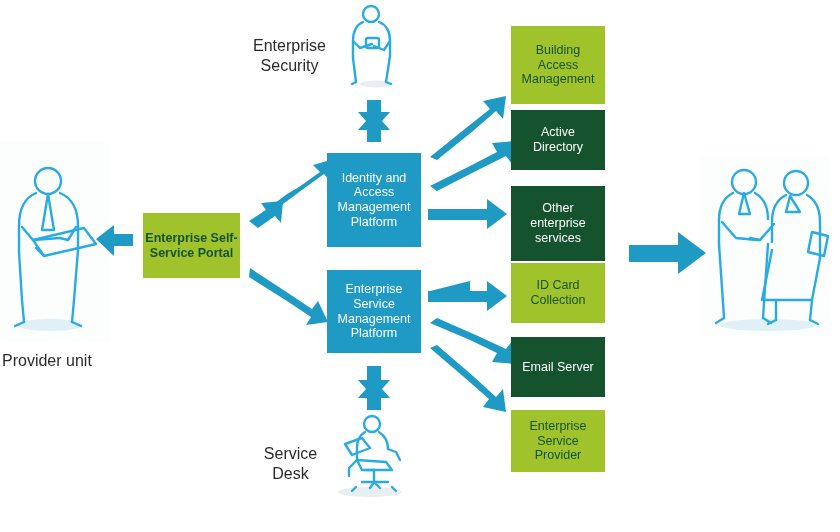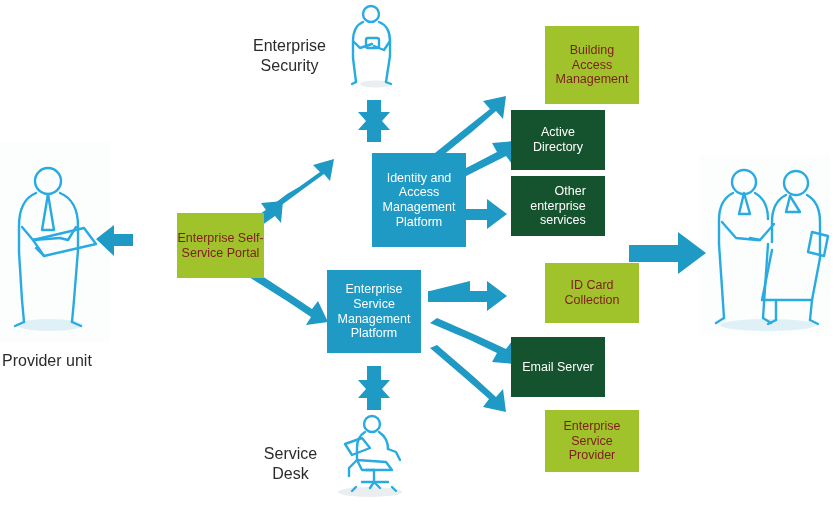--- a/index.html
+++ b/index.html
@@ -20,23 +20,22 @@
     box-sizing: border-box;
     display: flex;
     align-items: center;
     justify-content: center;
     text-align: center;
     line-height: 1.18;
     white-space: pre-line;
   }
   .node-green {
     background: #a0c32b;
-    color: #7f1d1d;
+    color: #14532d;
     font-size: 12.5px;
-    margin-left: 34px;
   }
   .node-blue {
     background: #1e9ac4;
     color: #ffffff;
     font-size: 12.5px;
   }
   .node-dark {
     background: #14532d;
     color: #ffffff;
     font-size: 12.5px;
@@ -192,41 +191,41 @@
         <path d="M774 224 L760 240 L757 240"></path>
         <path d="M790 196 L786 212 L800 212 Z"></path>
 
         <path d="M750 238 L760 240"></path>
 
         <path d="M812 232 L828 236 L824 256 L808 252 Z"></path>
       </g>
     </g>
   </svg>
 
-  <div class="node node-green" style="left:143px; top:213px; width:87px; height:65px;">Enterprise Self-
+  <div class="node node-green" style="left:143px; top:213px; width:97px; height:65px;font-weight:bold;">Enterprise Self-
 Service Portal</div>
 
-  <div class="node node-blue" style="left:327px; top:153px; width:94px; height:94px;margin-left:45px;">Identity and
+  <div class="node node-blue" style="left:327px; top:153px; width:94px; height:94px;">Identity and
 Access
 Management
 Platform</div>
 
   <div class="node node-blue" style="left:327px; top:270px; width:94px; height:83px;">Enterprise
 Service
 Management
 Platform</div>
 
   <div class="node node-green" style="left:511px; top:26px; width:94px; height:78px;">Building
 Access
 Management</div>
 
   <div class="node node-dark" style="left:511px; top:110px; width:94px; height:60px;">Active
 Directory</div>
 
-  <div class="node node-dark" style="left:511px; top:176px; width:94px; height:60px;text-align:right;">Other
+  <div class="node node-dark" style="left:511px; top:186px; width:94px; height:75px;">Other
 enterprise
 services</div>
 
   <div class="node node-green" style="left:511px; top:263px; width:94px; height:60px;">ID Card
 Collection</div>
 
   <div class="node node-dark" style="left:511px; top:337px; width:94px; height:60px;">Email Server</div>
 
   <div class="node node-green" style="left:511px; top:410px; width:94px; height:62px;">Enterprise
 Service

